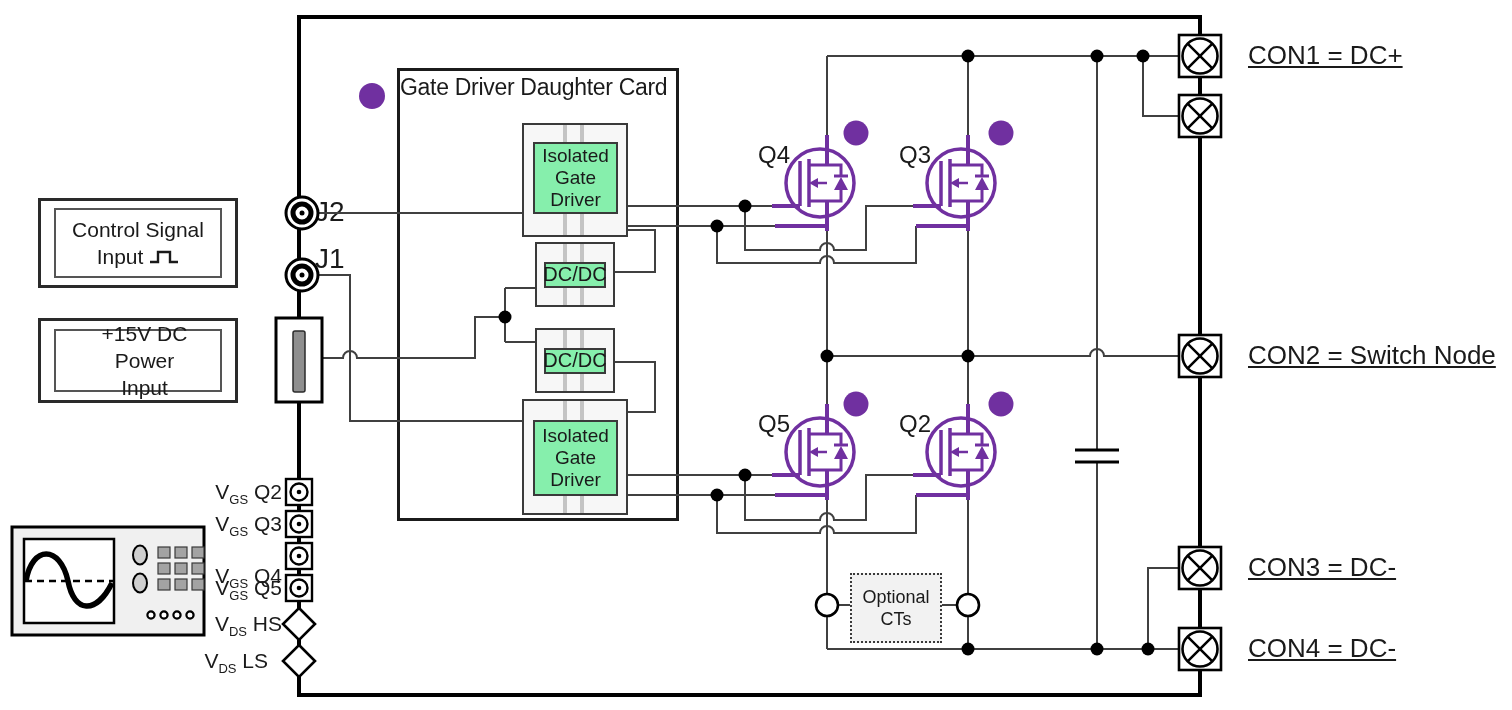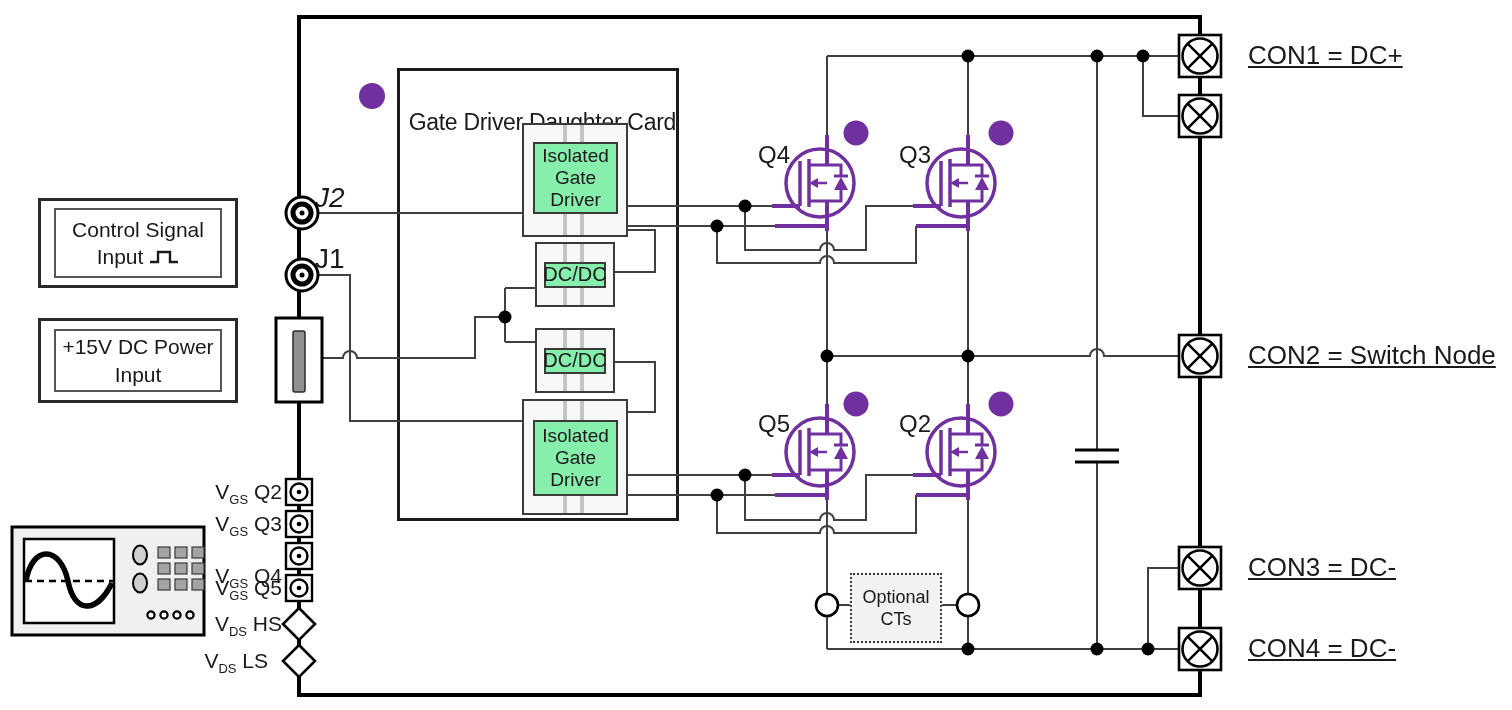--- a/index.html
+++ b/index.html
@@ -20,21 +20,21 @@
             align-items:center;justify-content:center;text-align:center;}
   .innerbox div{line-height:1.16;font-size:19px;}
   .ctbox{border:2px dotted #3a3a3a;background:#f2f2f2;display:flex;flex-direction:column;
          align-items:center;justify-content:center;text-align:center;}
   .ctbox div{font-size:18px;line-height:1.25;}
   .extouter{border:3px solid #2a2a2a;background:#fff;}
   .extinner{border:2px solid #555;background:#fff;display:flex;flex-direction:column;
             align-items:center;justify-content:center;text-align:center;}
   .extinner .row{display:flex;align-items:center;gap:6px;}
   .extinner div{font-size:21px;line-height:1.3;}
-  .cardtitle{font-size:23px;letter-spacing:-0.3px;text-align:right;margin-top:35px;}
+  .cardtitle{font-size:23px;letter-spacing:-0.3px;text-align:left;}
   .conlbl{font-size:26px;text-decoration:underline;}
   .jlbl{font-size:28px;}
   .qlbl{font-size:24px;color:#1a1a1a;}
   .tplbl{font-size:21px;text-align:right;}
   .tplbl sub{font-size:13px;}
   svg.overlay{position:absolute;left:0;top:0;pointer-events:none;}
 </style>
 </head>
 <body>
 
@@ -87,26 +87,26 @@
     <div>Control Signal</div>
     <div class="row">
       <div>Input</div>
       <svg width="30" height="18" viewBox="0 0 30 18">
         <path d="M1,14 H9 V4 H21 V14 H29" fill="none" stroke="#1a1a1a" stroke-width="2.4"></path>
       </svg>
     </div>
   </div>
 
   <div class="box extouter" style="left:38px;top:318px;width:200px;height:85px;"></div>
-  <div class="box extinner" style="left:54px;top:329px;width:168px;height:63px;">
+  <div class="box extinner" style="left:54px;top:329px;width:168px;height:63px;padding-left:13px;">
     <div>+15V DC Power</div>
     <div>Input</div>
   </div>
 
-  <div class="lbl jlbl" style="left:315px;top:182px;font-style:italic;">J2</div>
+  <div class="lbl jlbl" style="left:315px;top:196px;">J2</div>
   <div class="lbl jlbl" style="left:315px;top:243px;">J1</div>
 
   <div class="lbl qlbl" style="left:740px;top:141px;width:50px;text-align:right;">Q4</div>
   <div class="lbl qlbl" style="left:881px;top:141px;width:50px;text-align:right;">Q3</div>
   <div class="lbl qlbl" style="left:740px;top:410px;width:50px;text-align:right;">Q5</div>
   <div class="lbl qlbl" style="left:881px;top:410px;width:50px;text-align:right;">Q2</div>
 
   <div class="lbl tplbl" style="left:170px;top:480px;width:112px;">
     <span>V</span><sub>GS</sub>
     <span>Q2</span>

